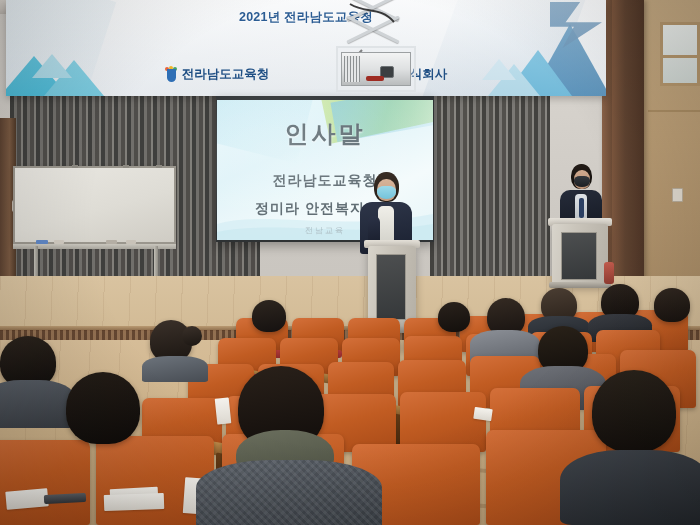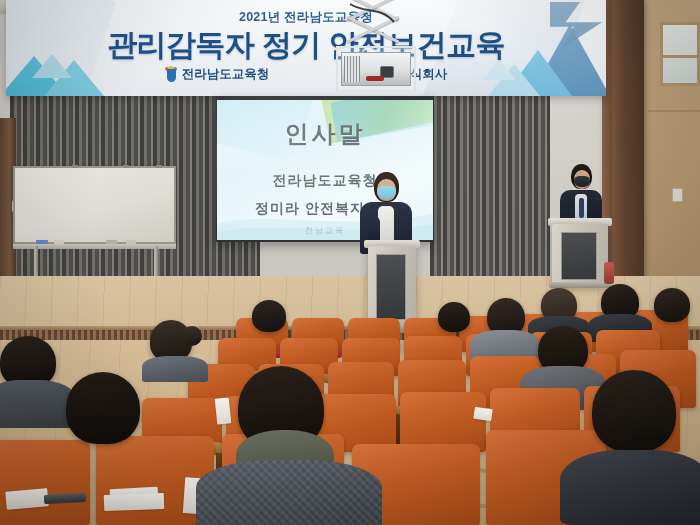--- a/index.html
+++ b/index.html
@@ -402,21 +402,20 @@
     <div class="tri tri-l2"></div>
     <div class="tri tri-l3"></div>
     <div class="tri tri-r1"></div>
     <div class="tri tri-r2"></div>
     <div class="tri tri-r3"></div>
     <div class="tri tri-r4"></div>
     <div class="banner-chevron"></div>
 
     <div class="banner-text">
       <div class="ban-line1">2021년 전라남도교육청</div>
-      <div class="ban-title">관리감독자 정기 안전보건교육</div>
       <div class="ban-orgrow">
         <span class="org-left">
           <span class="org-logo">
             <span class="d1"></span>
               <span class="d2"></span>
               <span class="d3"></span>
               <span class="jmark"></span>
           </span>
           <span>전라남도교육청</span>
         </span>

